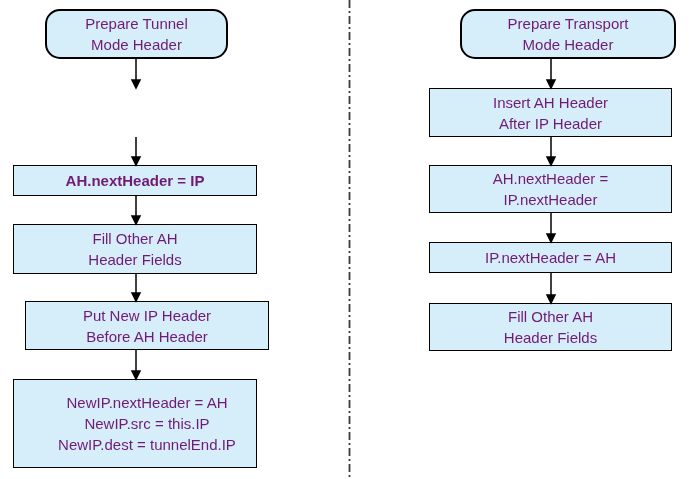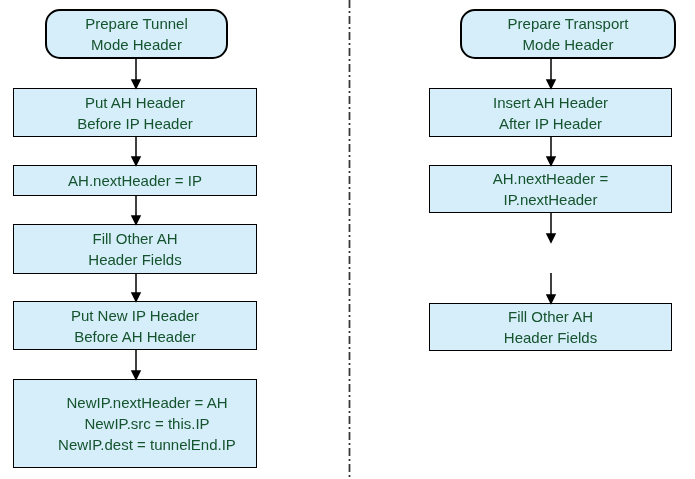--- a/index.html
+++ b/index.html
@@ -6,21 +6,21 @@
     margin: 0;
     padding: 0;
     background: #ffffff;
   }
   .canvas {
     position: relative;
     width: 695px;
     height: 479px;
     background: #ffffff;
     font-family: "Liberation Sans", "DejaVu Sans", sans-serif;
-    color: #14532d;
+    color: #701a75;
     overflow: hidden;
   }
   .node {
     position: absolute;
     box-sizing: border-box;
     background: #d6eefa;
     border: 1.5px solid #000000;
     display: flex;
     align-items: center;
     justify-content: center;
@@ -43,44 +43,43 @@
   }
 </style>
 </head>
 <body>
 
 <div class="canvas">
 
   <div class="node terminator" style="left:45px; top:9px; width:183px; height:50px;">Prepare Tunnel
 Mode Header</div>
 
-  <div class="node" style="left:13px; top:88px; width:244px; height:49px;">Put AH Header
-Before IP Header</div>
 
-  <div class="node" style="left:13px; top:165px; width:244px; height:31px;">AH.nextHeader = IP</div>
+  <div class="node" style="left:13px; top:165px; width:244px; height:31px;font-weight:bold;">AH.nextHeader = IP</div>
 
   <div class="node" style="left:13px; top:224px; width:244px; height:50px;">Fill Other AH
 Header Fields</div>
 
-  <div class="node" style="left:13px; top:301px; width:244px; height:49px;">Put New IP Header
+  <div class="node" style="left:25px; top:301px; width:244px; height:49px;">Put New IP Header
 Before AH Header</div>
 
   <div class="node" style="left:13px; top:379px; width:244px; height:89px;padding-left:24px;">NewIP.nextHeader = AH
 NewIP.src = this.IP
 NewIP.dest = tunnelEnd.IP</div>
 
   <div class="node terminator" style="left:460px; top:9px; width:216px; height:50px;">Prepare Transport
 Mode Header</div>
 
   <div class="node" style="left:429px; top:165px; width:243px; height:48px;">AH.nextHeader =
 IP.nextHeader</div>
 
   <div class="node" style="left:429px; top:88px; width:243px; height:49px;">Insert AH Header
 After IP Header</div>
 
+  <div class="node" style="left:429px; top:242px; width:243px; height:31px;">IP.nextHeader = AH</div>
 
   <div class="node" style="left:429px; top:303px; width:243px; height:48px;">Fill Other AH
 Header Fields</div>
 
   <svg class="overlay" viewBox="0 0 695 479" xmlns="http://www.w3.org/2000/svg">
 
     <line x1="349.5" y1="0" x2="349.5" y2="479" stroke="#3a3a3a" stroke-width="1.8" stroke-dasharray="8 3 2 3"></line>
 
     <g stroke="#000000" stroke-width="1.5" fill="#000000">
       <line x1="136" y1="59" x2="136" y2="81"></line>  

